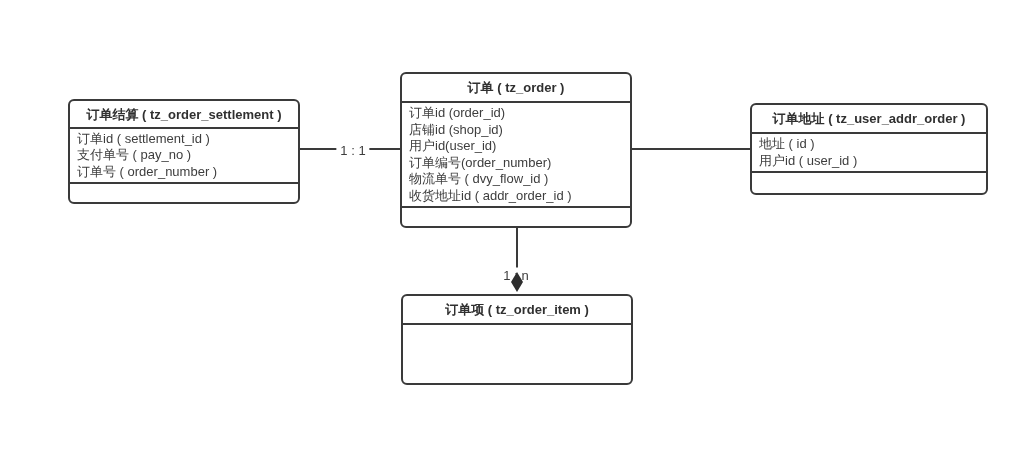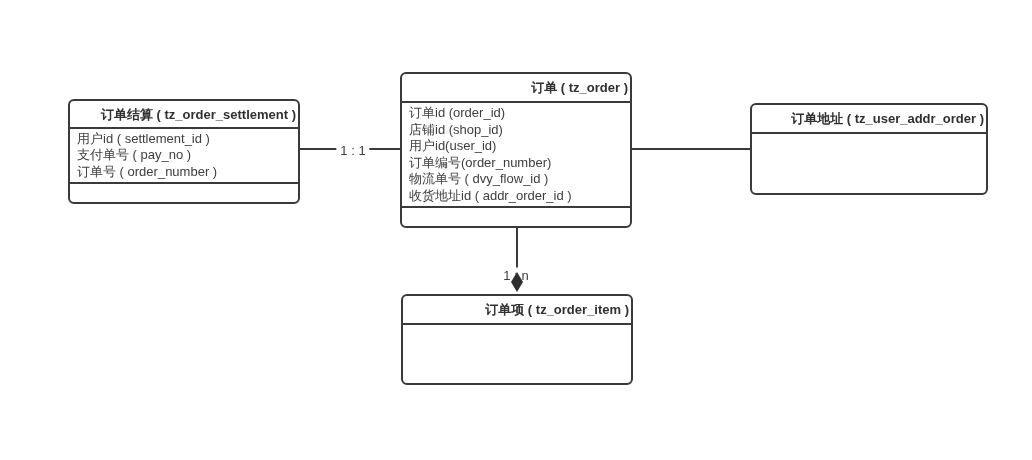--- a/index.html
+++ b/index.html
@@ -22,21 +22,21 @@
     border: 2px solid #3a3a3a;
     border-radius: 6px;
     background: #ffffff;
     display: flex;
     flex-direction: column;
   }
   .entity-title {
     font-weight: bold;
     font-size: 13px;
     color: #303030;
-    text-align: right;
+    text-align: center;
     padding: 5px 2px 4px 2px;
     border-bottom: 2px solid #3a3a3a;
     white-space: nowrap;
     overflow: hidden;
   }
   .entity-fields {
     padding: 2px 7px 2px 7px;
     font-size: 13px;
     line-height: 16.5px;
     color: #3d3d3d;
@@ -81,21 +81,21 @@
 
   <div class="hline" style="left:632px; top:148px; width:118px;"></div>
 
   <div class="vline" style="left:516px; top:228px; height:48px;"></div>
   <div class="conn-label" style="left:516px; top:257px;margin-top:18px;">1 : n</div>
   <div class="diamond" style="left:511px; top:272px;"></div>
 
   <div class="entity" style="left:68px; top:99px; width:232px; height:105px;">
     <div class="entity-title">订单结算 ( tz_order_settlement )</div>
     <div class="entity-fields">
-      <div class="field">用户id ( settlement_id )</div>
+      <div class="field">订单id ( settlement_id )</div>
       <div class="field">支付单号 ( pay_no )</div>
       <div class="field">订单号 ( order_number )</div>
     </div>
     <div class="entity-footer"></div>
   </div>
 
   <div class="entity" style="left:400px; top:72px; width:232px; height:156px;">
     <div class="entity-title">订单 ( tz_order )</div>
     <div class="entity-fields">
       <div class="field">订单id (order_id)</div>
@@ -103,20 +103,24 @@
       <div class="field">用户id(user_id)</div>
       <div class="field">订单编号(order_number)</div>
       <div class="field">物流单号 ( dvy_flow_id )</div>
       <div class="field">收货地址id ( addr_order_id )</div>
     </div>
     <div class="entity-footer"></div>
   </div>
 
   <div class="entity" style="left:750px; top:103px; width:238px; height:92px;">
     <div class="entity-title">订单地址 ( tz_user_addr_order )</div>
+    <div class="entity-fields">
+      <div class="field">地址 ( id )</div>
+      <div class="field">用户id ( user_id )</div>
+    </div>
     <div class="entity-footer"></div>
   </div>
 
   <div class="entity" style="left:401px; top:294px; width:232px; height:91px;">
     <div class="entity-title">订单项 ( tz_order_item )</div>
     <div class="entity-footer"></div>
   </div>
 
 </div>
 

